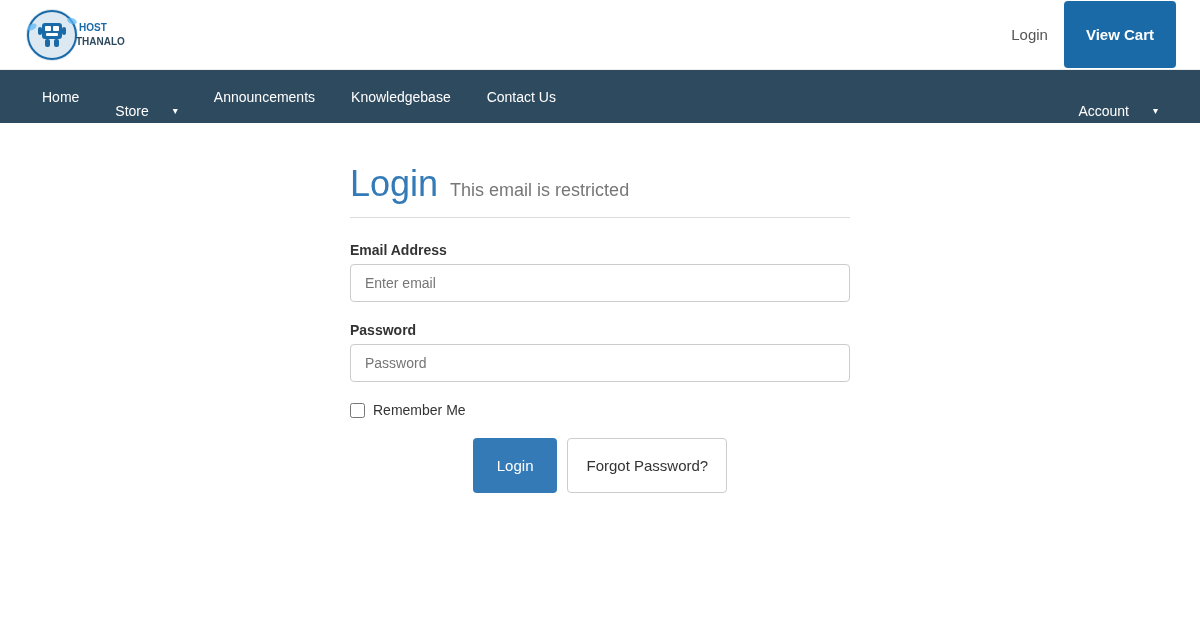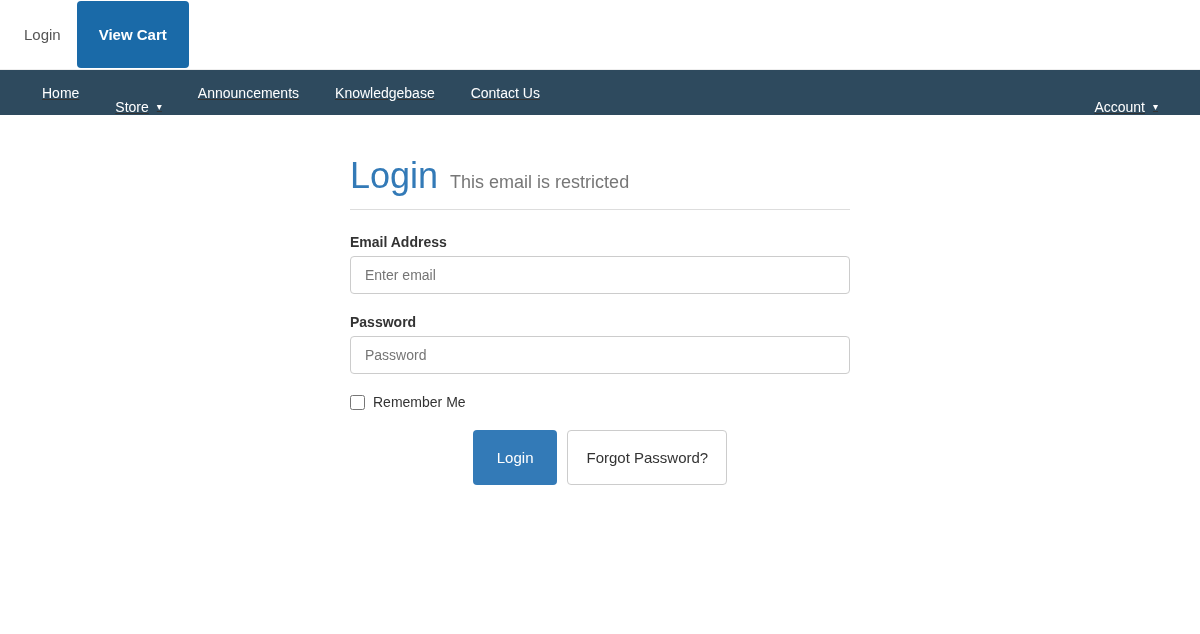--- a/index.html
+++ b/index.html
@@ -45,43 +45,42 @@
       cursor: pointer;
     }
 
     
     .nav-bar {
       background: #2e4a5e;
       display: flex;
       align-items: center;
       justify-content: space-between;
       padding: 0 24px;
-      height: 45px;
-      text-decoration: underline;
+      height: 53px;
     }
     .nav-left {
       display: flex;
       align-items: center;
       gap: 0;
     }
     .nav-item {
       color: #fff;
       text-decoration: none;
       font-size: 14px;
       padding: 0 18px;
       height: 45px;
       display: flex;
       align-items: center;
       cursor: pointer;
       white-space: nowrap;
     }
     .nav-item-dropdown {
       display: flex;
       align-items: center;
-      gap: 5px;
+      gap: 21px;
       margin-top: 28px;
     }
     .chevron-down {
       font-size: 10px;
       margin-left: 3px;
     }
     .nav-right {
       display: flex;
       align-items: center;
     }
@@ -173,20 +172,43 @@
       padding: 18px 18px;
       font-size: 15px;
       border-radius: 4px;
       cursor: pointer;
     }
   </style>
 </head>
 <body>
 
 <div class="top-bar">
+  <div class="logo-area">
+
+    <svg class="logo-svg" viewBox="0 0 110 55">
+
+      <circle cx="28" cy="28" r="26" fill="#1a6aa8" opacity="0.15"></circle>
+      <circle cx="28" cy="28" r="24" fill="none" stroke="#1a6aa8" stroke-width="2"></circle>
+
+      <rect x="18" y="16" width="20" height="16" rx="3" fill="#1a6aa8"></rect>
+      <rect x="21" y="19" width="6" height="5" rx="1" fill="#fff"></rect>
+      <rect x="29" y="19" width="6" height="5" rx="1" fill="#fff"></rect>
+      <rect x="22" y="26" width="12" height="3" rx="1" fill="#fff"></rect>
+      <rect x="14" y="20" width="4" height="8" rx="2" fill="#1a6aa8"></rect>
+      <rect x="38" y="20" width="4" height="8" rx="2" fill="#1a6aa8"></rect>
+      <rect x="21" y="32" width="5" height="8" rx="2" fill="#1a6aa8"></rect>
+      <rect x="30" y="32" width="5" height="8" rx="2" fill="#1a6aa8"></rect>
+
+      <ellipse cx="8" cy="20" rx="5" ry="3" fill="#5bb8f5" opacity="0.7" transform="rotate(-30 8 20)"></ellipse>
+      <ellipse cx="48" cy="14" rx="5" ry="3" fill="#5bb8f5" opacity="0.7" transform="rotate(20 48 14)"></ellipse>
+
+      <text x="55" y="24" font-size="10" font-weight="bold" fill="#1a6aa8" font-family="Arial">HOST</text>
+      <text x="52" y="38" font-size="10" font-weight="bold" fill="#2e4a5e" font-family="Arial">THANALO</text>
+    </svg>
+  </div>
 
   <div class="top-bar-right">
     <a class="login-link">Login</a>
     <button class="view-cart-btn">View Cart</button>
   </div>
 </div>
 
 <nav class="nav-bar">
   <div class="nav-left">
     <a class="nav-item">Home</a>

